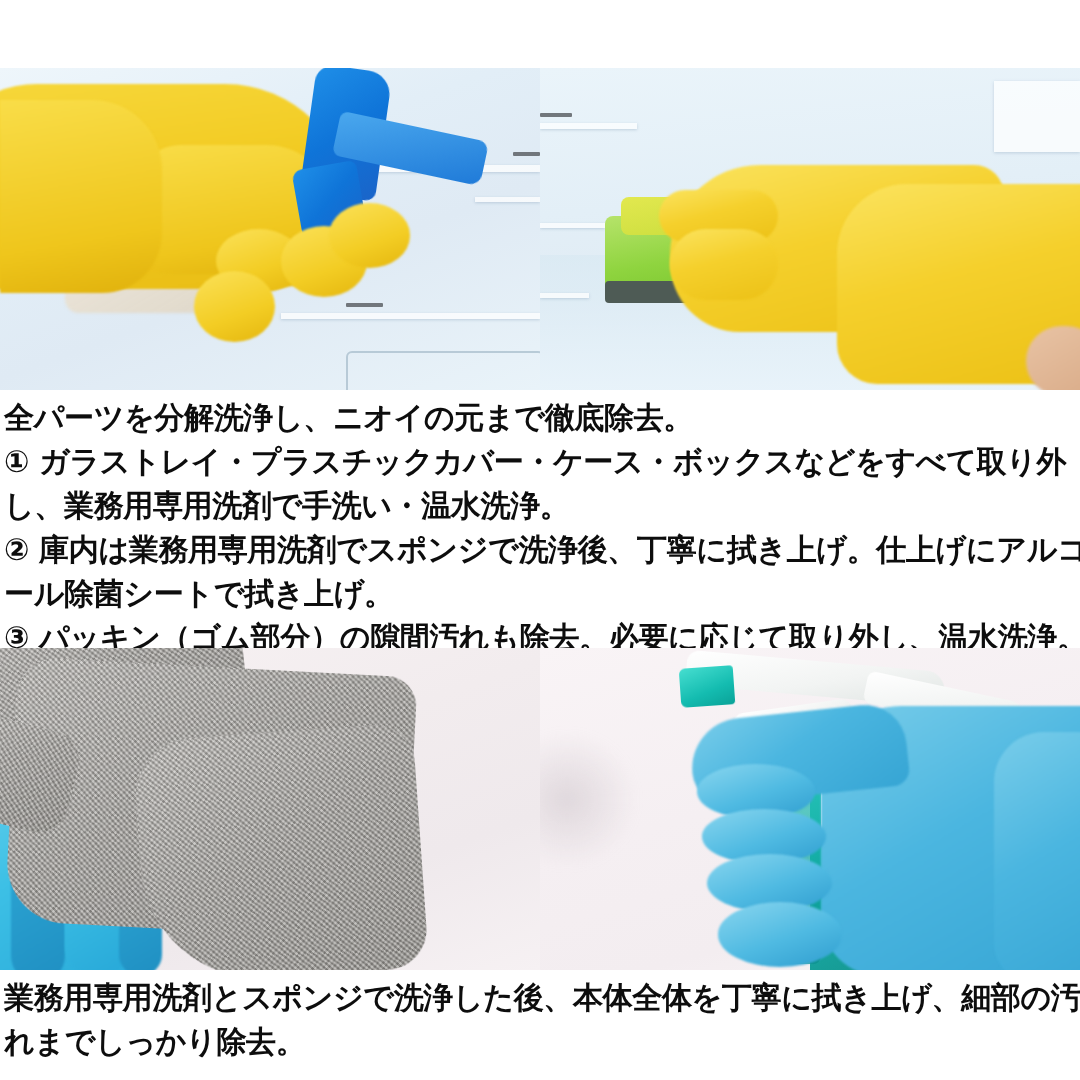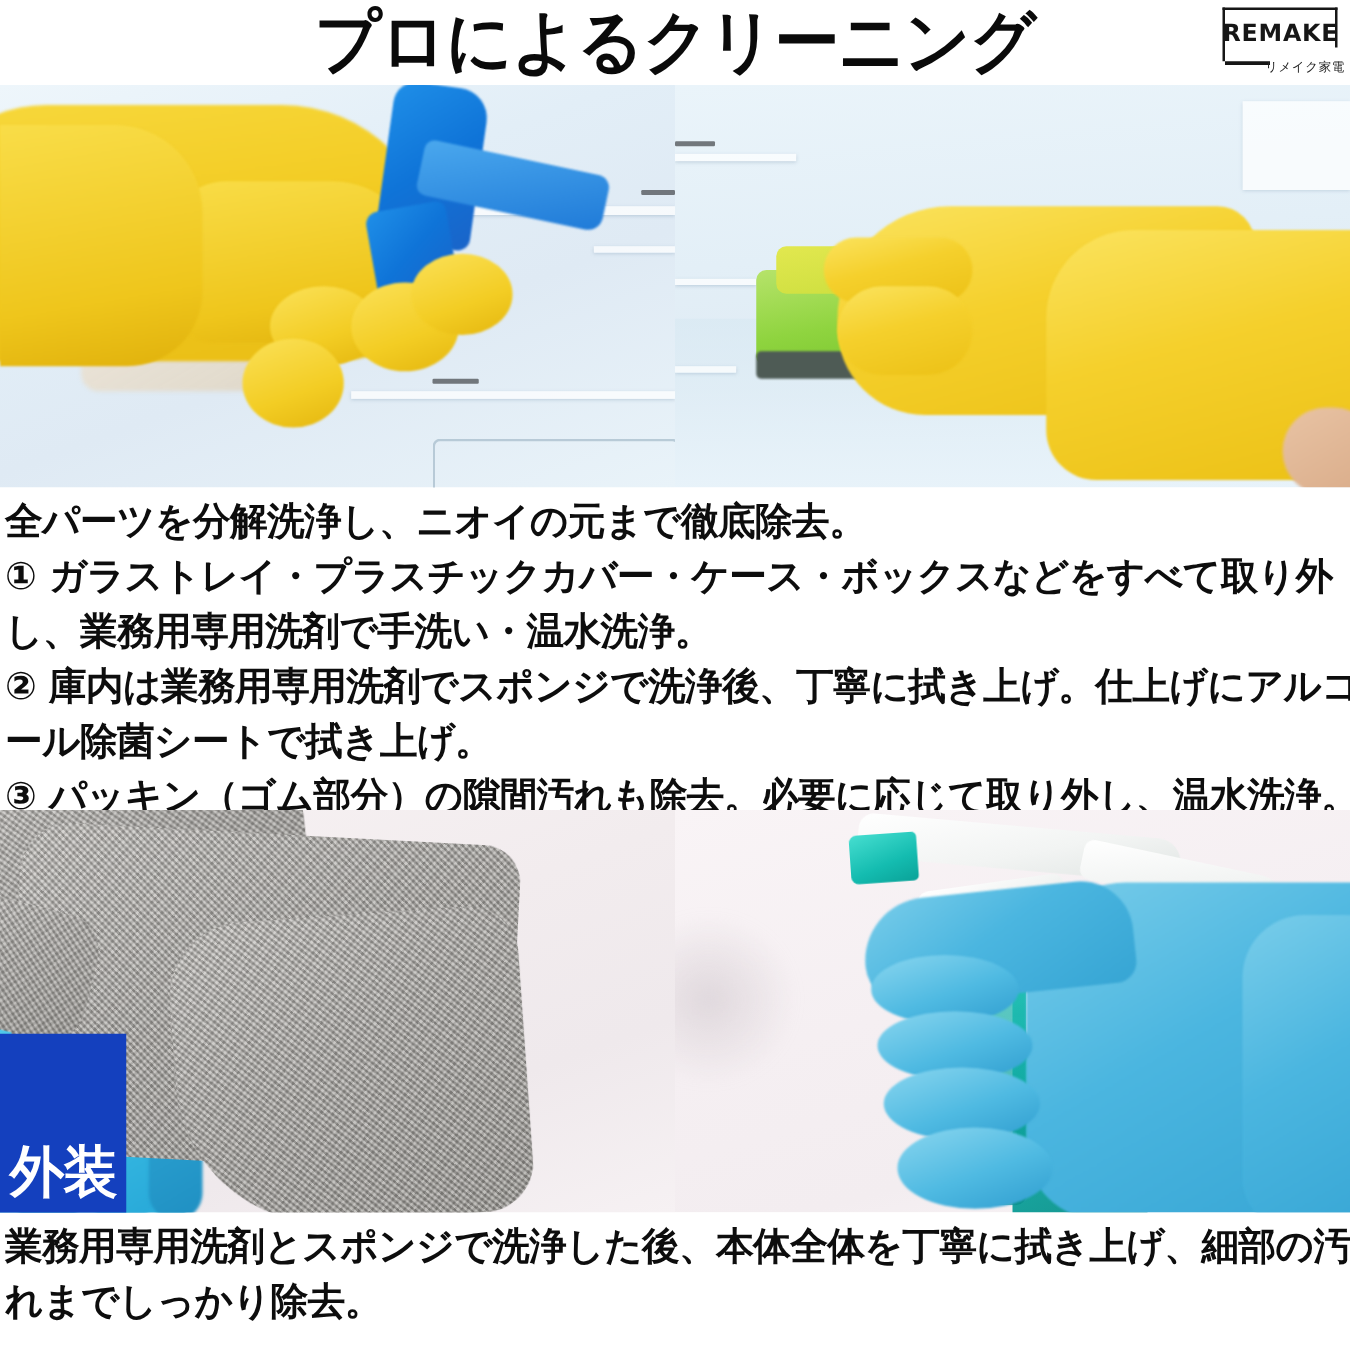--- a/index.html
+++ b/index.html
@@ -330,31 +330,20 @@
     white-space: nowrap;
     transform: scaleX(0.985);
     transform-origin: left center;
   }
 </style>
 </head>
 <body>
 
 <div class="page">
 
-  <div class="header">
-    <div class="page-title">プロによるクリーニング</div>
-
-    <div class="brand-logo">
-      <div class="brand-box">
-        <div class="brand-box-right-cut"></div>
-      </div>
-      <div class="brand-name">REMAKE</div>
-      <div class="brand-sub">リメイク家電</div>
-    </div>
-  </div>
 
   <div class="photo-strip top">
 
     <div class="photo-half left">
       <div class="fridge-bg"></div>
       <div class="fridge-shelf" style="left:52%; top:30%; width:48%; height:7px;"></div>
       <div class="fridge-shelf" style="left:52%; top:76%; width:48%; height:6px;"></div>
       <div class="fridge-rail" style="left:59%; top:26%; width:8%; height:4px;"></div>
       <div class="fridge-rail" style="left:95%; top:26%; width:5%; height:4px;"></div>
       <div class="fridge-rail" style="left:64%; top:73%; width:7%; height:4px;"></div>
@@ -441,22 +430,19 @@
       <div class="nglove" style="left:52%; top:18%; width:54%; height:84%; border-radius:80px 30px 20px 60px;"></div>
       <div class="nglove" style="left:28%; top:20%; width:40%; height:26%; border-radius:60px 50px 20px 40px; transform:rotate(-6deg);"></div>
       <div class="nfinger" style="left:29%; top:36%; width:22%; height:17%;"></div>
       <div class="nfinger" style="left:30%; top:50%; width:23%; height:17%;"></div>
       <div class="nfinger" style="left:31%; top:64%; width:23%; height:18%;"></div>
       <div class="nfinger" style="left:33%; top:79%; width:23%; height:20%;"></div>
       <div class="nglove" style="left:84%; top:26%; width:26%; height:78%; border-radius:50px 0 0 40px;"></div>
     </div>
   </div>
 
-  <div class="section-badge gaisou">
-    <div class="badge-label">外装</div>
-  </div>
 
   <div class="text-block bottom">
     <span class="text-line">業務用専用洗剤とスポンジで洗浄した後、本体全体を丁寧に拭き上げ、細部の汚</span>
     <span class="text-line">れまでしっかり除去。</span>
   </div>
 
 </div>
 
 </body></html>

